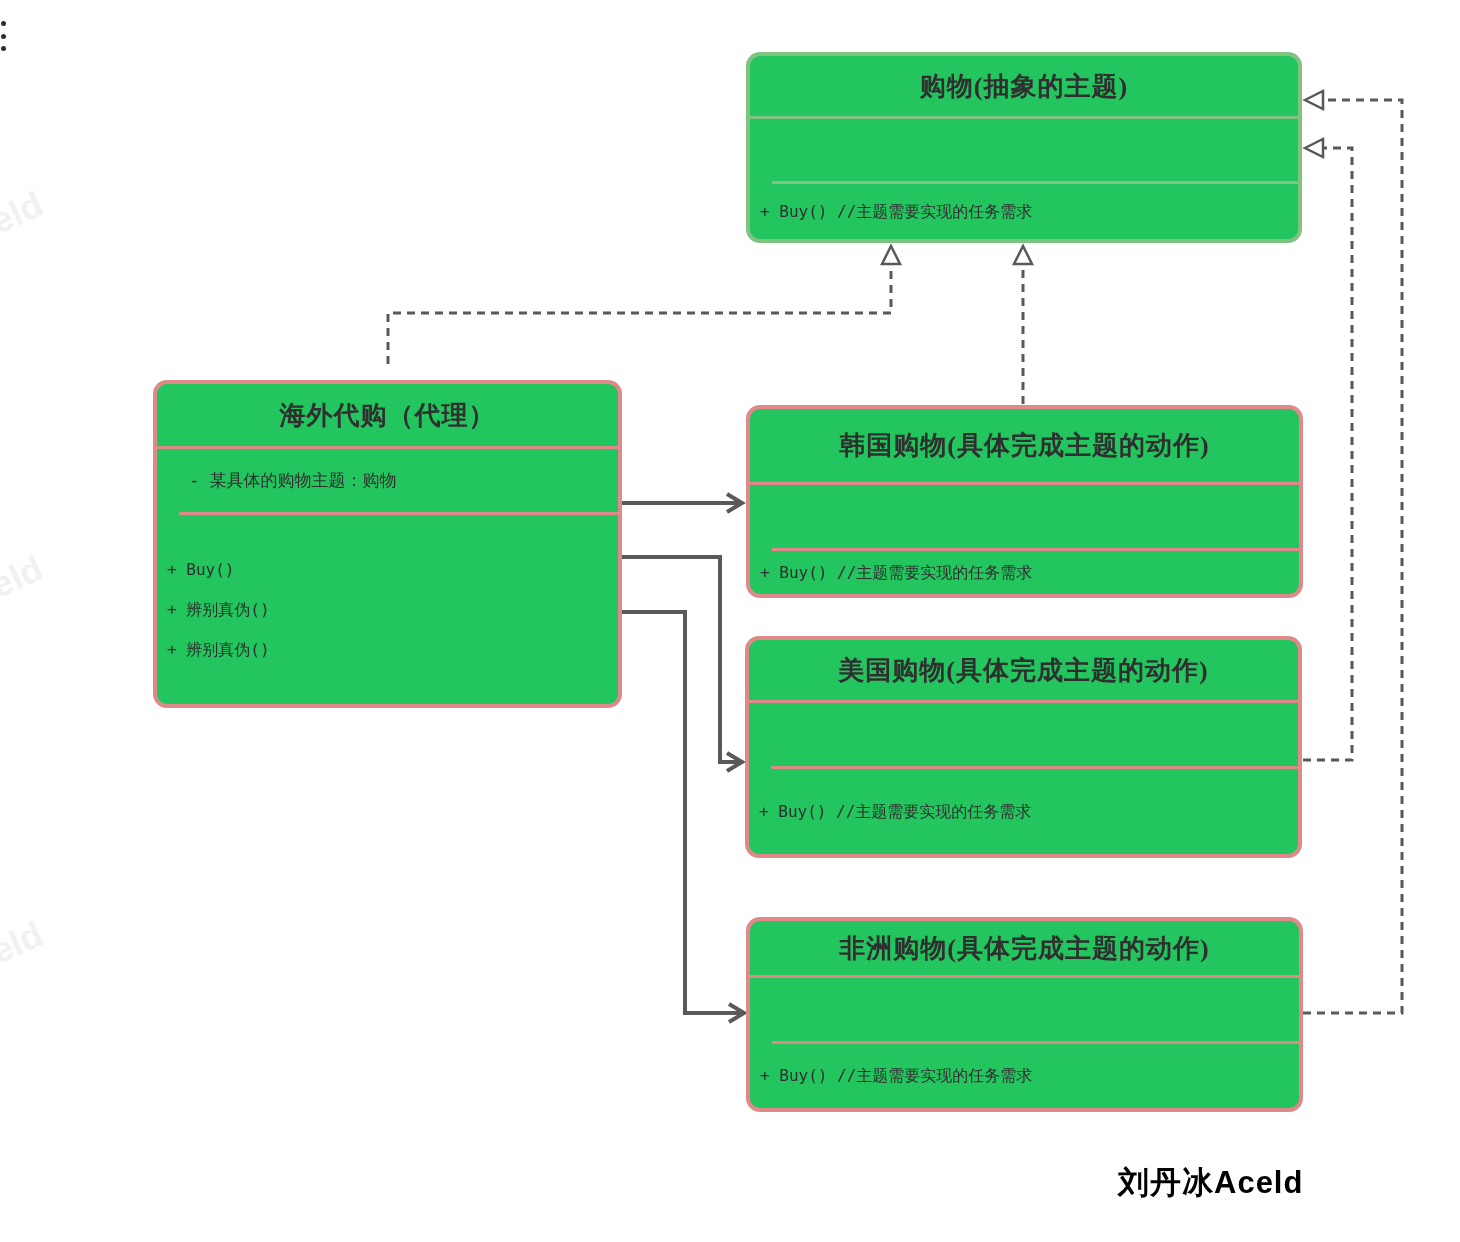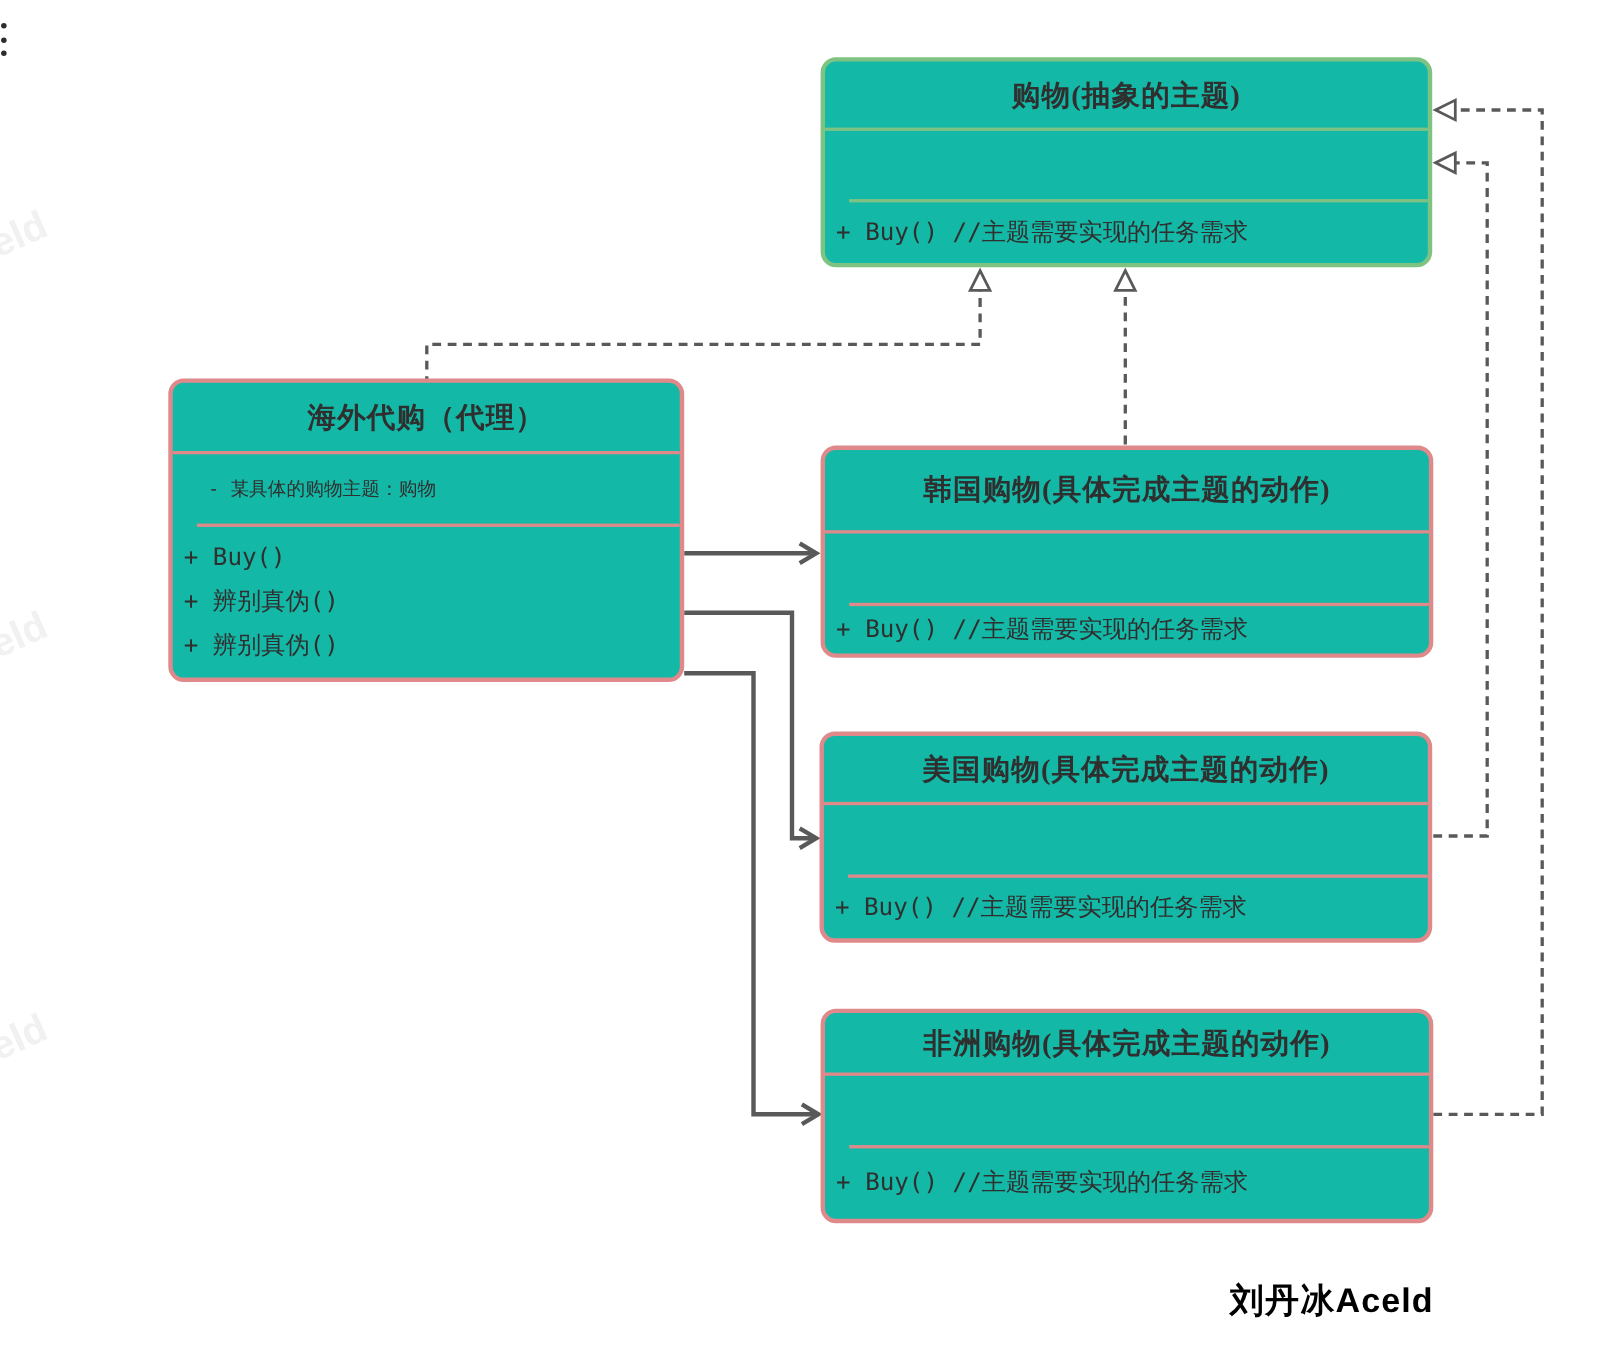--- a/index.html
+++ b/index.html
@@ -1,32 +1,32 @@
 <!DOCTYPE html>
 <html><head>
 <meta charset="utf-8">
 <style>
   html,body{margin:0;padding:0;background:#ffffff;}
   .canvas{position:relative;width:1460px;height:1242px;background:#ffffff;overflow:hidden;
           font-family:"Liberation Sans","DejaVu Sans",sans-serif;color:#333;}
   svg.wires{position:absolute;left:0;top:0;pointer-events:none;}
-  .uml-box{position:absolute;box-sizing:border-box;background:#14b8a6;border:4px solid;border-radius:14px;
+  .uml-box{position:absolute;box-sizing:border-box;background:#22c55e;border:4px solid;border-radius:14px;
            display:flex;flex-direction:column;}
   .uml-box.green{border-color:#7fc383;}
   .uml-box.pink{border-color:#e0898b;}
   .cmp{box-sizing:border-box;}
   .green .cmp.sep{border-bottom:3px solid #7fc383;}
   .pink  .cmp.sep{border-bottom:3px solid #e0898b;}
   .cmp.title{display:flex;align-items:center;justify-content:center;font-weight:bold;font-size:26px;
              letter-spacing:1px;color:#2f2f2f;
              font-family:"Liberation Serif","DejaVu Serif",serif;white-space:pre;}
   .cmp.attrs{display:flex;align-items:center;padding-left:10px;font-size:17px;color:#2f2f2f;white-space:pre;
              font-family:"DejaVu Sans Mono","Liberation Mono",monospace;margin-left:22px;}
   .cmp.methods{flex:1;display:flex;flex-direction:column;justify-content:center;padding-left:10px;
-               font-size:22px;color:#2f2f2f;white-space:pre;
+               font-size:16px;color:#2f2f2f;white-space:pre;
                font-family:"DejaVu Sans Mono","Liberation Mono",monospace;}
   .cmp.methods .mrow{line-height:40px;white-space:pre;}
   .watermark-main{position:absolute;left:1118px;top:1162px;font-size:31px;font-weight:bold;color:#000000;
                   letter-spacing:1px;white-space:pre;}
   .edge-wm{position:absolute;left:-9px;transform:rotate(-24deg);font-size:36px;font-weight:600;
            color:#f1f1f1;white-space:pre;}
   .kebab{position:absolute;left:1px;top:21px;width:8px;height:30px;display:flex;flex-direction:column;
          justify-content:space-between;align-items:flex-start;}
   .kebab i{display:block;width:5px;height:5px;border-radius:50%;background:#2d2d2d;}
 </style>
@@ -74,39 +74,39 @@
   </svg>
 
   <div class="uml-box green" style="left:746px;top:52px;width:556px;height:191px">
     <div class="cmp title sep" style="height:63px">购物(抽象的主题)</div>
     <div class="cmp attrs sep" style="height:65px"></div>
     <div class="cmp methods">
       <div class="mrow">+ Buy() //主题需要实现的任务需求</div>
     </div>
   </div>
 
-  <div class="uml-box pink" style="left:153px;top:344px;width:469px;height:276px">
+  <div class="uml-box pink" style="left:153px;top:380px;width:469px;height:328px">
     <div class="cmp title sep" style="height:65px">海外代购（代理）</div>
     <div class="cmp attrs sep" style="height:66px">- 某具体的购物主题：购物</div>
     <div class="cmp methods">
       <div class="mrow">+ Buy()</div>
       <div class="mrow">+ 辨别真伪()</div>
       <div class="mrow">+ 辨别真伪()</div>
     </div>
   </div>
 
   <div class="uml-box pink" style="left:746px;top:405px;width:557px;height:193px">
     <div class="cmp title sep" style="height:76px">韩国购物(具体完成主题的动作)</div>
     <div class="cmp attrs sep" style="height:66px"></div>
     <div class="cmp methods">
       <div class="mrow">+ Buy() //主题需要实现的任务需求</div>
     </div>
   </div>
 
-  <div class="uml-box pink" style="left:745px;top:665px;width:557px;height:192px">
+  <div class="uml-box pink" style="left:745px;top:636px;width:557px;height:222px">
     <div class="cmp title sep" style="height:63px">美国购物(具体完成主题的动作)</div>
     <div class="cmp attrs sep" style="height:66px"></div>
     <div class="cmp methods">
       <div class="mrow">+ Buy() //主题需要实现的任务需求</div>
     </div>
   </div>
 
   <div class="uml-box pink" style="left:746px;top:917px;width:557px;height:195px">
     <div class="cmp title sep" style="height:57px">非洲购物(具体完成主题的动作)</div>
     <div class="cmp attrs sep" style="height:66px"></div>

